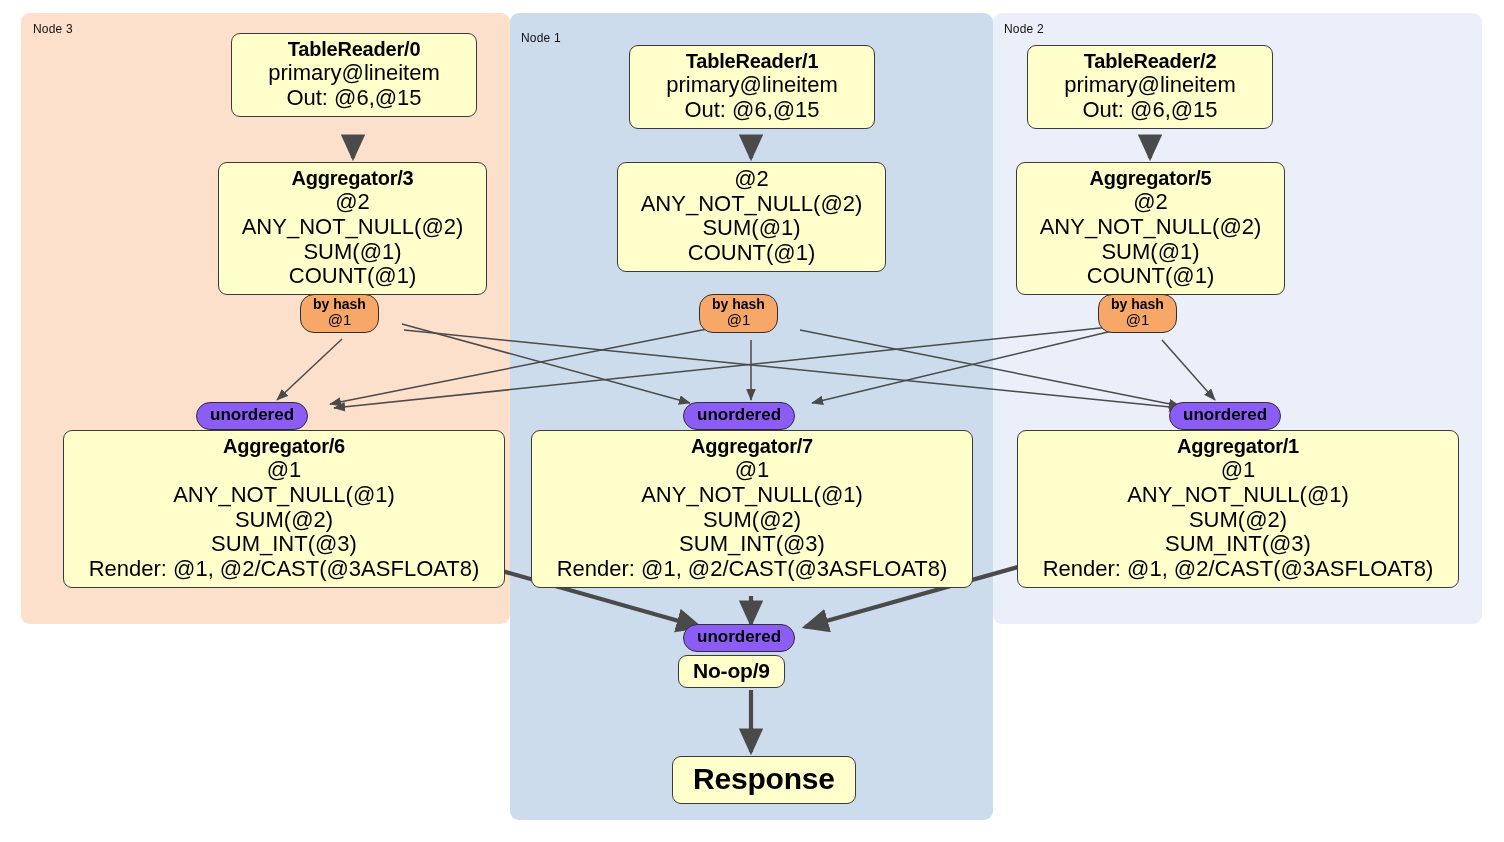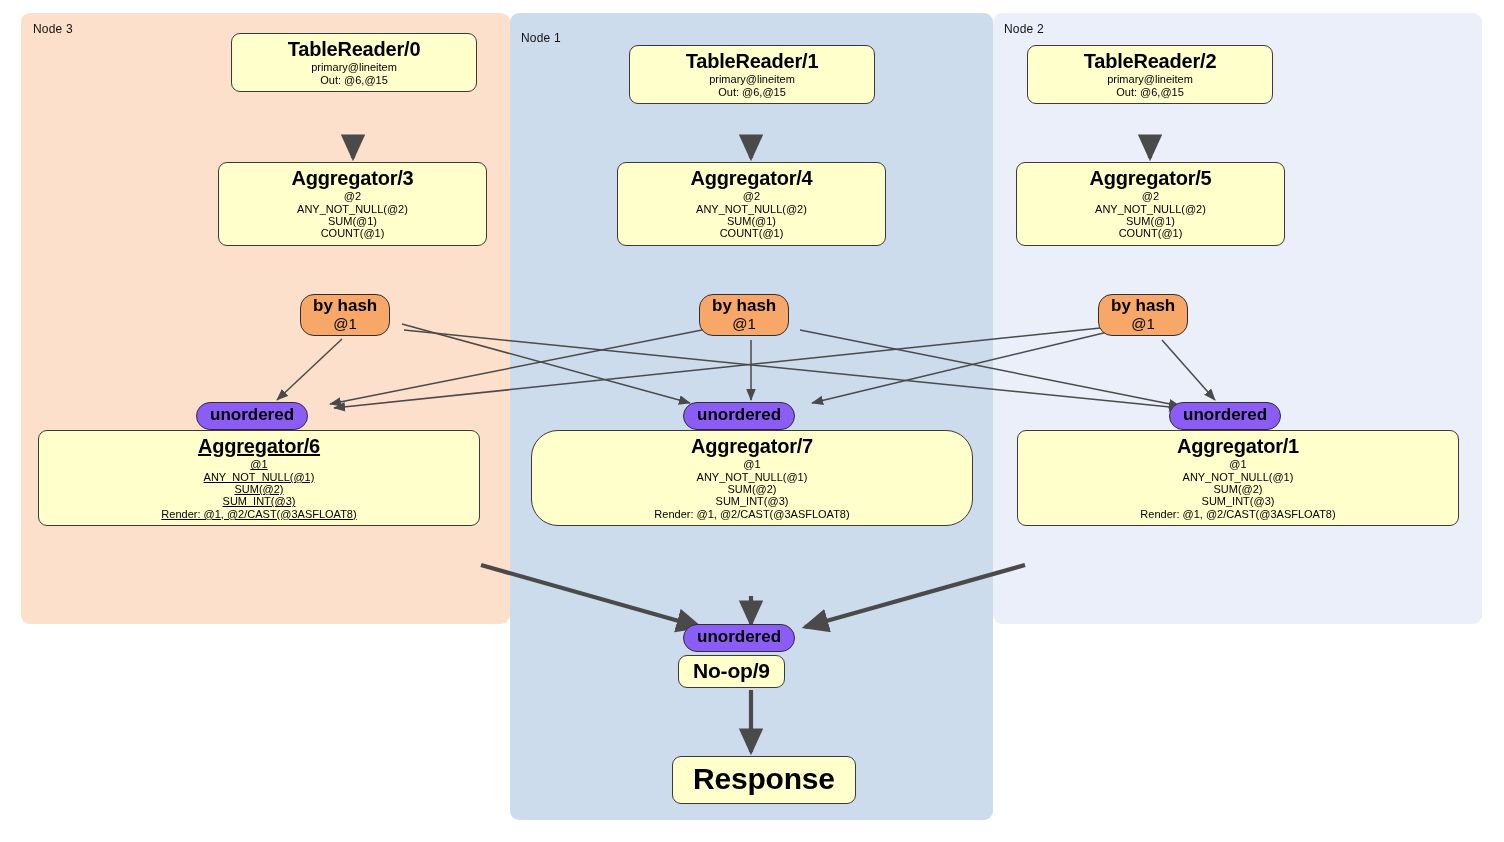--- a/index.html
+++ b/index.html
@@ -10,26 +10,26 @@
   .panel-label{position:absolute;font-size:12px;color:#111;letter-spacing:.2px;}
 
   svg.edges{position:absolute;left:0;top:0;width:1504px;height:842px;overflow:visible;}
 
   .node{position:absolute;box-sizing:border-box;display:flex;flex-direction:column;
         align-items:center;justify-content:flex-start;}
 
   .box{background:#ffffcc;border:1.6px solid #3a3a3a;border-radius:9px;
        padding:4px 8px 5px 8px;text-align:center;line-height:1.12;}
   .box .title{font-weight:bold;font-size:20px;color:#000;letter-spacing:-.2px;margin-bottom:1px;}
-  .box .line{font-size:11px;color:#000;white-space:nowrap;}
+  .box .line{font-size:22px;color:#000;white-space:nowrap;}
 
   .pill{border:1.6px solid #2f2f2f;border-radius:14px;text-align:center;line-height:1.1;
         padding:2px 12px 3px 12px;white-space:nowrap;}
   .pill.hash{background:#f7a868;}
-  .pill.hash .t{font-weight:bold;font-size:17px;color:#000;}
+  .pill.hash .t{font-weight:bold;font-size:14px;color:#000;}
   .pill.hash .s{font-size:15px;color:#000;}
   .pill.unord{background:#8b5cf6;border-radius:16px;padding:3px 13px 4px 13px;}
   .pill.unord .t{font-weight:bold;font-size:17px;color:#000;}
 
   .box.compact{padding:3px 14px 4px 14px;}
   .box.compact .title{font-size:21px;margin:0;}
 </style>
 </head>
 <body>
 
@@ -105,60 +105,59 @@
 
   <div class="pill hash" style="position:absolute;left:300px;top:294px;">
     <div class="t">by hash</div>
     <div class="s">@1</div>
   </div>
 
   <div class="pill unord" style="position:absolute;left:196px;top:402px;">
     <div class="t">unordered</div>
   </div>
 
-  <div class="node" style="left:47px;top:430px;width:424px;text-decoration:underline;">
+  <div class="node" style="left:72px;top:430px;width:424px;">
     <div class="box" style="width:100%;">
       <div class="title">Aggregator/6</div>
       <div class="line">@1</div>
       <div class="line">ANY_NOT_NULL(@1)</div>
       <div class="line">SUM(@2)</div>
       <div class="line">SUM_INT(@3)</div>
       <div class="line">Render: @1, @2/CAST(@3ASFLOAT8)</div>
     </div>
   </div>
 
   <div class="node" style="left:638px;top:45px;width:228px;">
     <div class="box" style="width:100%;">
       <div class="title">TableReader/1</div>
       <div class="line">primary@lineitem</div>
       <div class="line">Out: @6,@15</div>
     </div>
   </div>
 
   <div class="node" style="left:626px;top:162px;width:251px;">
     <div class="box" style="width:100%;">
-      <div class="title">Aggregator/4</div>
       <div class="line">@2</div>
       <div class="line">ANY_NOT_NULL(@2)</div>
       <div class="line">SUM(@1)</div>
       <div class="line">COUNT(@1)</div>
     </div>
   </div>
 
   <div class="pill hash" style="position:absolute;left:699px;top:294px;">
     <div class="t">by hash</div>
     <div class="s">@1</div>
   </div>
 
   <div class="pill unord" style="position:absolute;left:683px;top:402px;">
     <div class="t">unordered</div>
   </div>
 
   <div class="node" style="left:540px;top:430px;width:424px;">
-    <div class="box" style="width:100%;border-radius:27px;">
+    <div class="box" style="width:100%;">
       <div class="title">Aggregator/7</div>
       <div class="line">@1</div>
       <div class="line">ANY_NOT_NULL(@1)</div>
       <div class="line">SUM(@2)</div>
       <div class="line">SUM_INT(@3)</div>
       <div class="line">Render: @1, @2/CAST(@3ASFLOAT8)</div>
     </div>
   </div>
 
   <div class="pill unord" style="position:absolute;left:683px;top:624px;">

